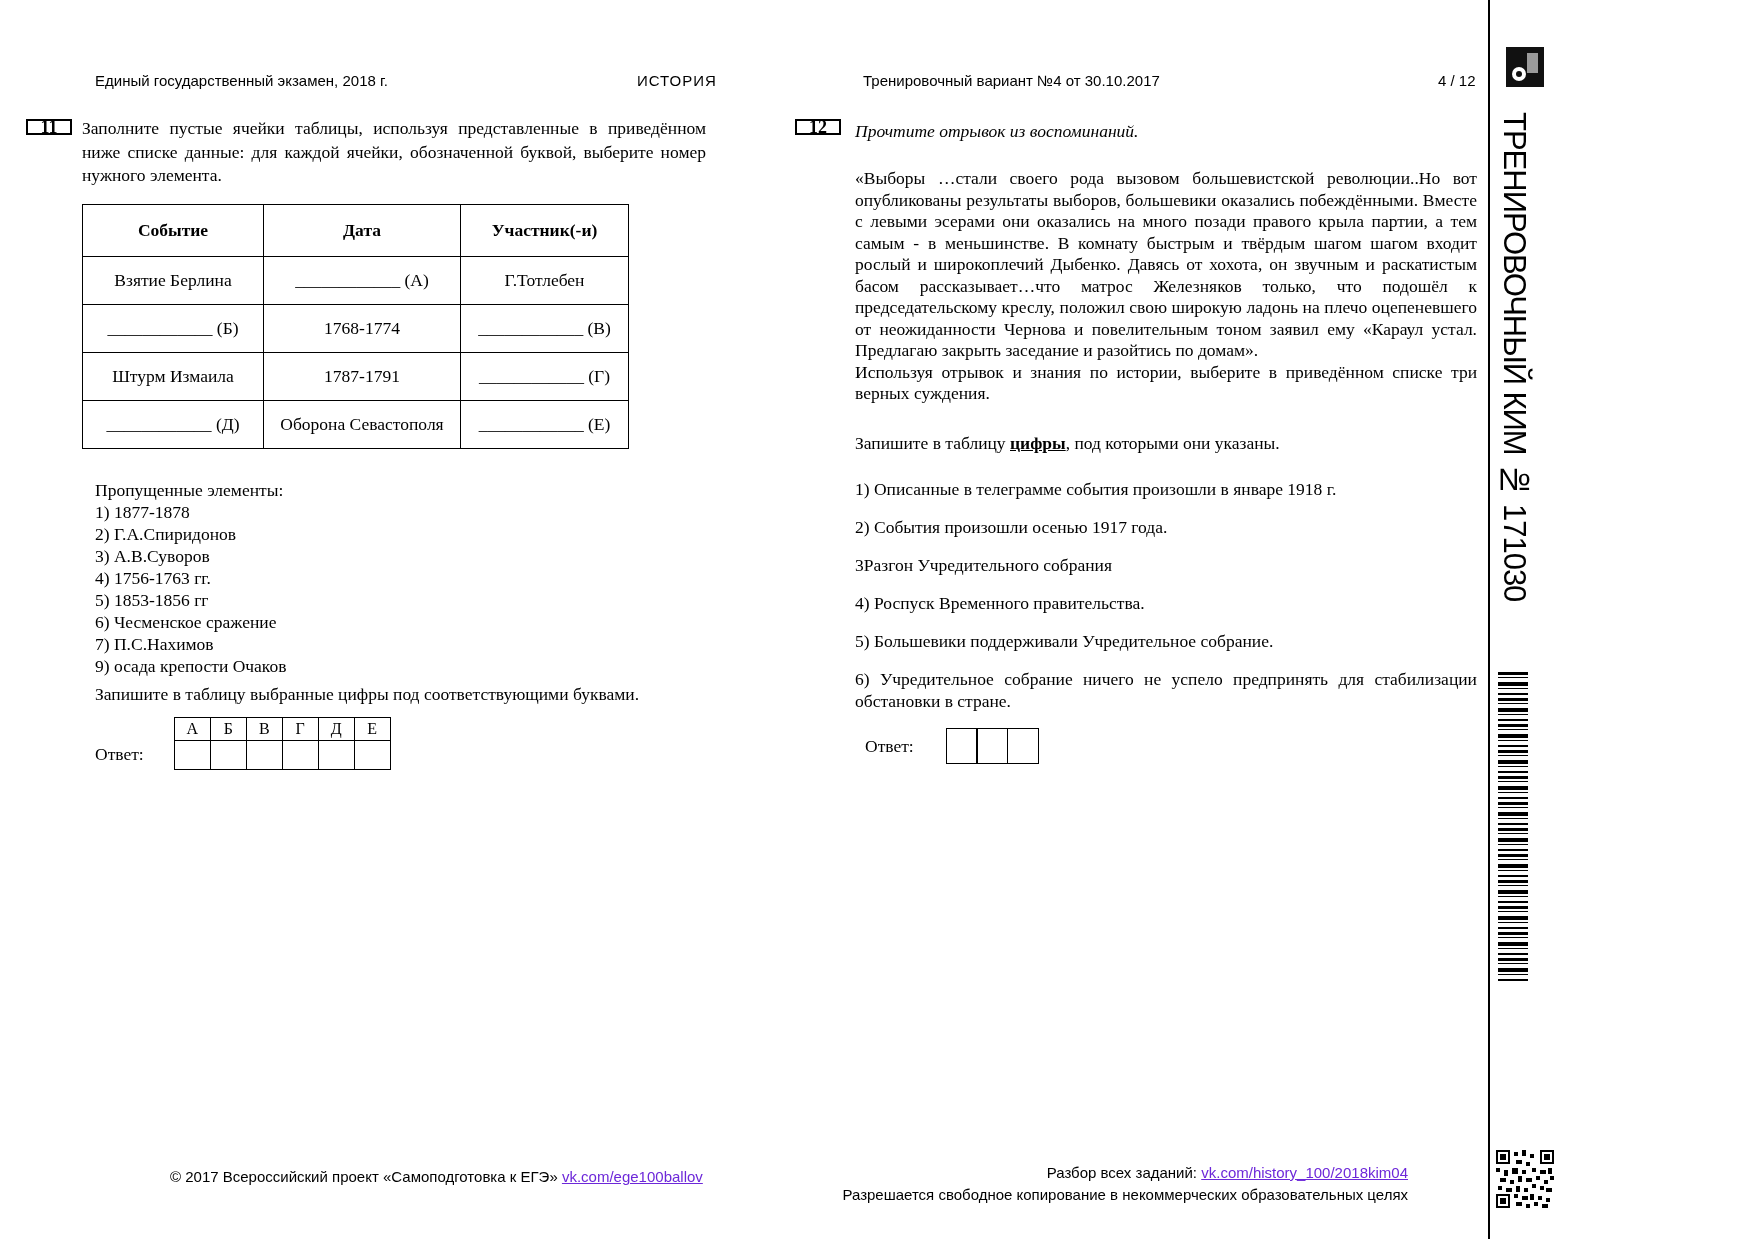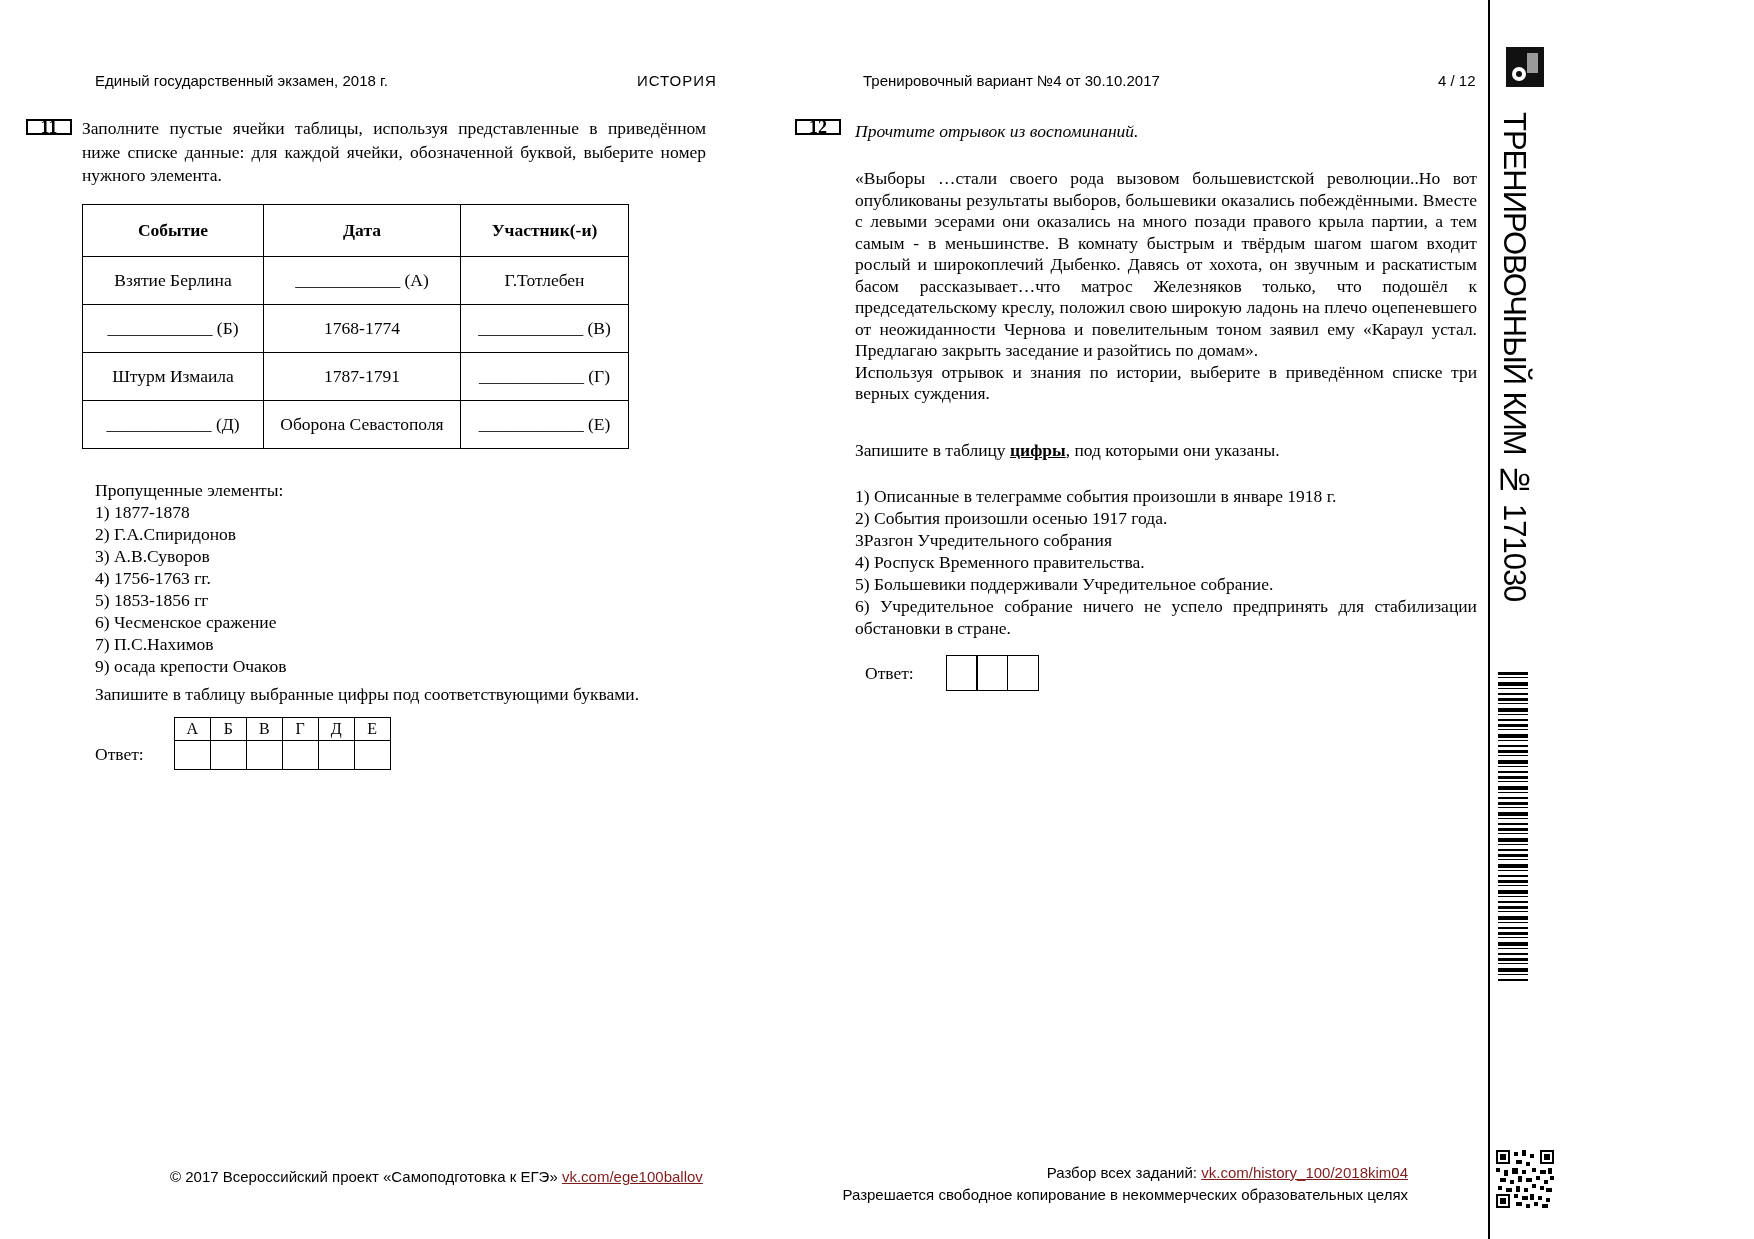--- a/index.html
+++ b/index.html
@@ -75,35 +75,35 @@
   .answer-label { margin-bottom:5px; }
   .ans-table { border-collapse:collapse; }
   .ans-table td { border:1.6px solid #000; width:36px; text-align:center; font-size:16px; padding:0; }
   .ans-table tr.letters td { height:23px; }
   .ans-table tr.blanks  td { height:29px; }
 
   
   .col-right { position:absolute; left:855px; top:121px; width:622px; font-size:17.5px; }
   .q12-title { margin-bottom:26px;font-style:italic; }
   .q12-passage, .q12-task { text-align:justify; line-height:21.5px; }
-  .q12-write { margin-top:35px; line-height:21.5px; }
+  .q12-write { margin-top:28px; line-height:21.5px; }
   .q12-write .bold-u { font-weight:bold; text-decoration:underline; }
   .q12-options { margin-top:24px; line-height:22px; }
-  .q12-option { text-align:justify; }
+  .q12-option { text-align:justify;margin-top:16px; }
 
   .q12-answer { margin-top:16px; margin-left:10px; display:flex; align-items:center; gap:32px; }
   .boxes { display:flex; }
   .abox { width:32px; height:36px; border:1.6px solid #000; margin-left:-1.6px; }
   .abox:first-child { margin-left:0; }
 
   
   .ftr { position:absolute; font-family:"Liberation Sans", sans-serif; font-size:15px; }
   .ftr-left { left:170px; top:1168px; }
   .ftr-right { right:346px; top:1162px; text-align:right; line-height:22px; }
-  a.link { color:#7f1d1d; text-decoration:underline; cursor:pointer; }
+  a.link { color:#6d28d9; text-decoration:underline; cursor:pointer; }
 </style>
 </head>
 <body>
 
 <div class="hdr hdr-left">Единый государственный экзамен, 2018 г.</div>
 <div class="hdr hdr-center">ИСТОРИЯ</div>
 <div class="hdr hdr-right">Тренировочный вариант №4 от 30.10.2017</div>
 <div class="hdr hdr-page">4 / 12</div>
 
 <div class="vline"></div>

